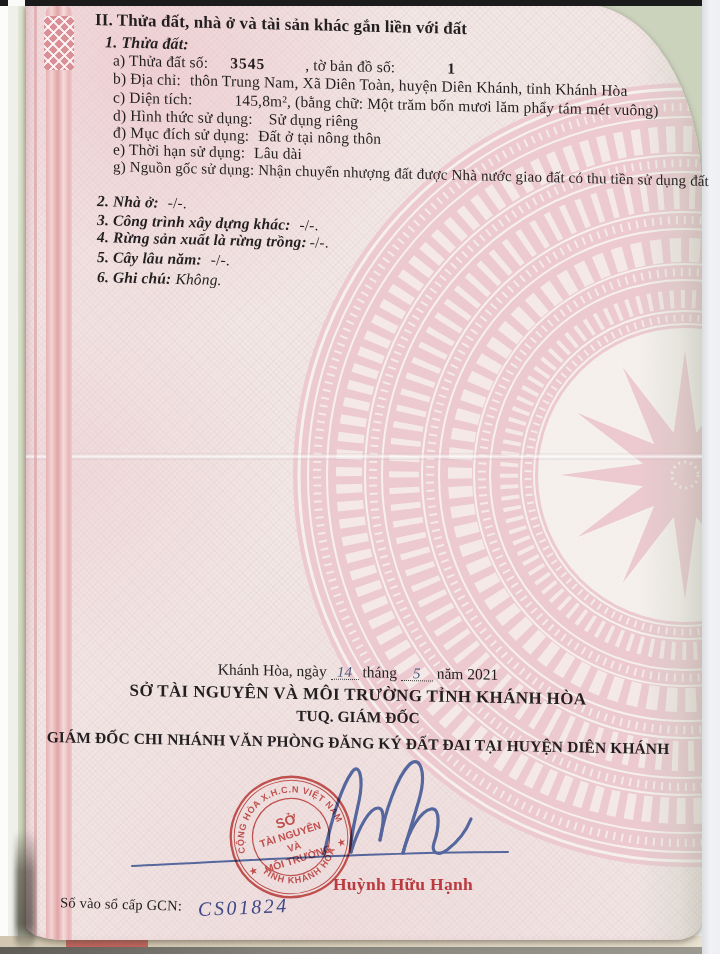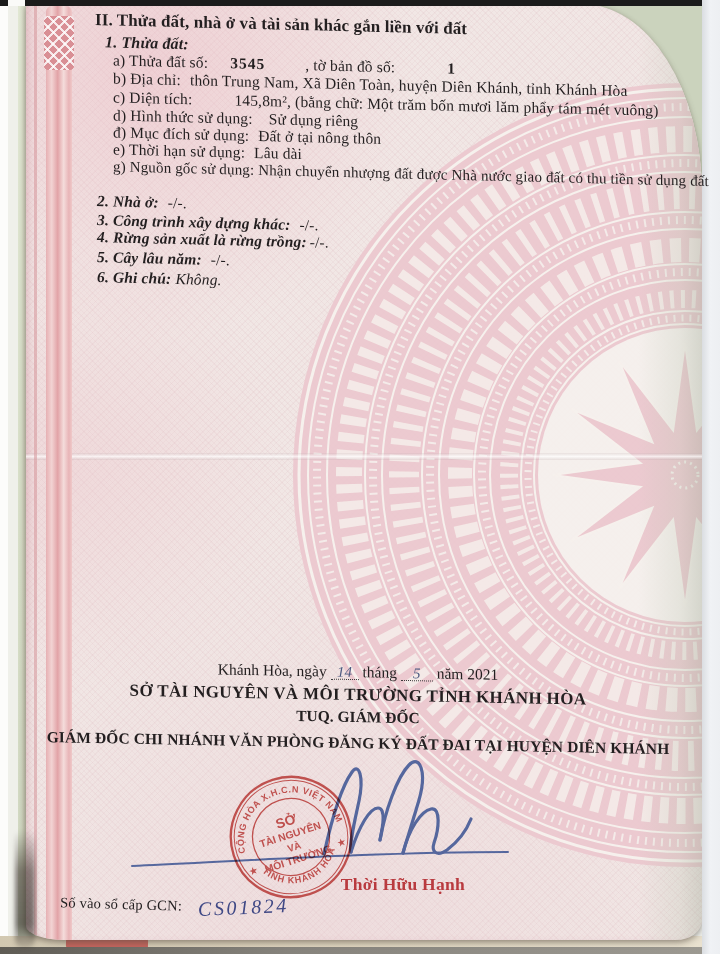--- a/index.html
+++ b/index.html
@@ -210,16 +210,16 @@
 <svg class="abs sig-svg" viewBox="118 748 430 135" xmlns="http://www.w3.org/2000/svg">
   <g fill="none" stroke="#3f5fa8" stroke-linecap="round" stroke-linejoin="round" opacity=".85">
     <path stroke-width="2" d="M132,866 C240,861 380,852 508,852"></path>
     <path stroke-width="3.2" d="M324,854 C332,818 342,786 352,772 C359,762 364,777 359,801 C354,824 349,845 351,852"></path>
     <path stroke-width="3.2" d="M351,852 C359,826 370,808 378,808 C386,808 383,826 380,840"></path>
     <path stroke-width="3.2" d="M380,840 C385,812 397,777 409,765 C420,754 427,772 419,800 C412,824 405,845 403,853"></path>
     <path stroke-width="3.2" d="M403,853 C409,829 421,811 431,809 C441,807 439,829 434,843 C431,852 437,857 447,850 C459,841 467,829 471,819"></path>
   </g>
 </svg>
 
-<div class="abs signer-name">Thời Hữu Hạnh</div>
+<div class="abs signer-name">Huỳnh Hữu Hạnh</div>
 
 <div class="abs footer-label">Số vào sổ cấp GCN:</div>
 <div class="abs gcn-number">CS01824</div>
 
 </body></html>

